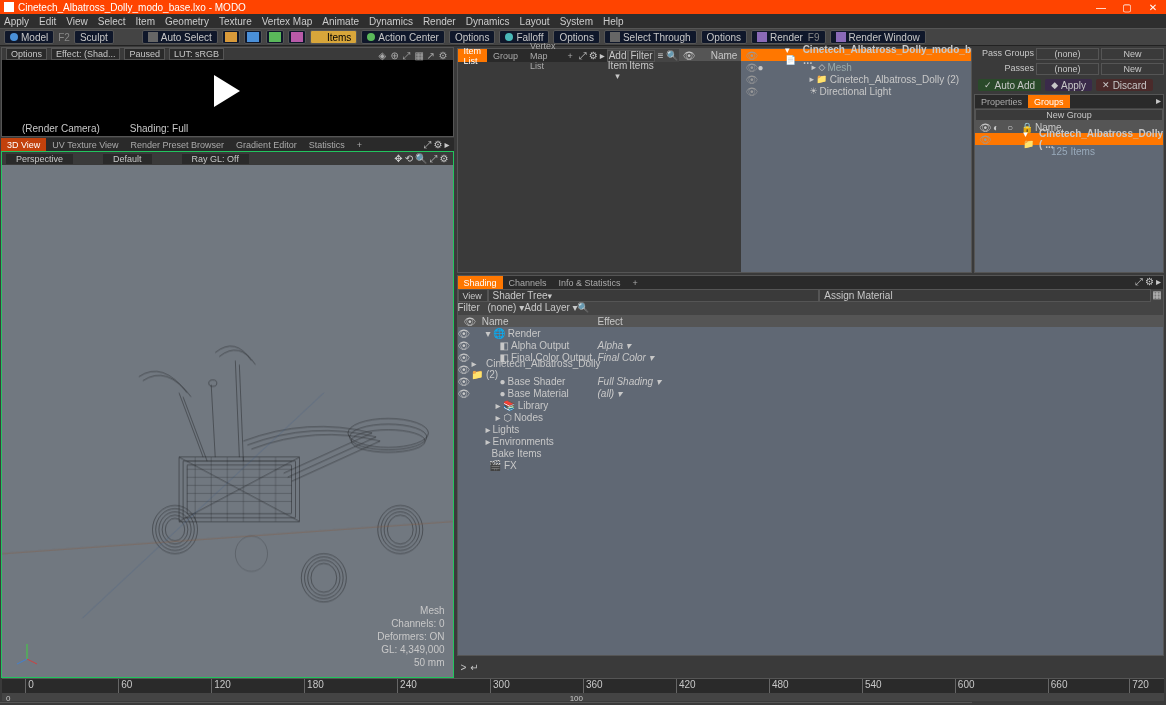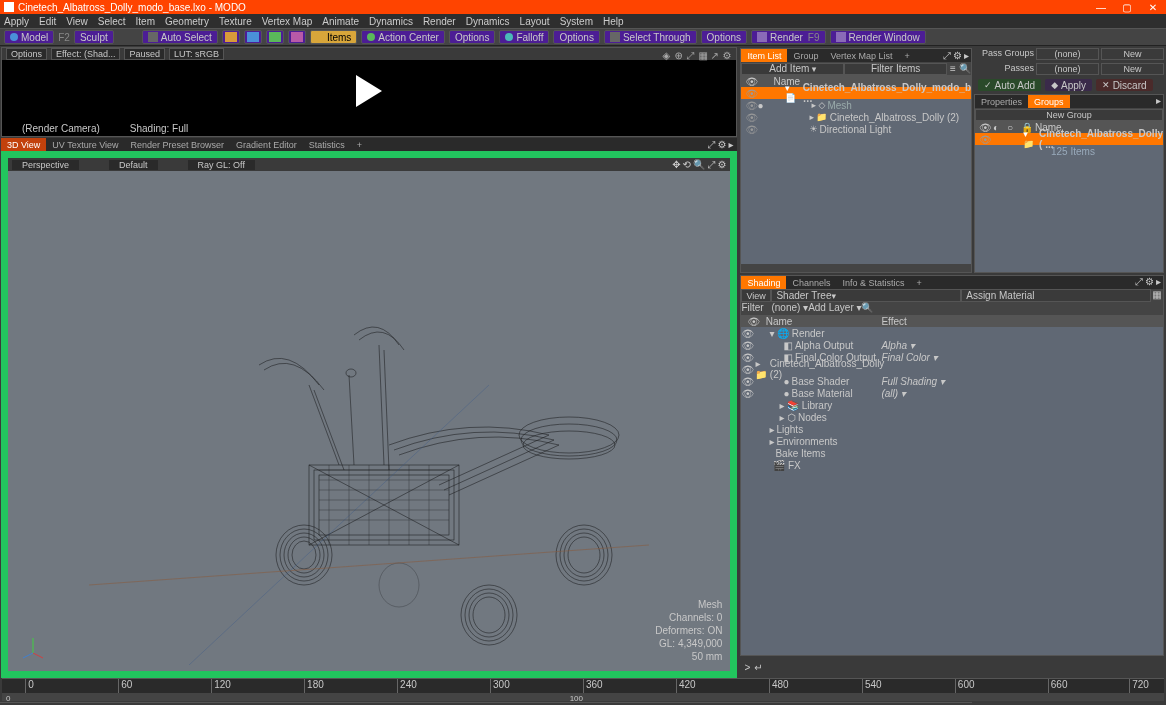--- a/index.html
+++ b/index.html
@@ -5,21 +5,21 @@
   *{margin:0;padding:0;box-sizing:border-box;font-family:Tahoma,Arial,sans-serif;font-size:10px;color:#c8c8c8;}
   body{background:#3a3a3a;width:1166px;height:705px;overflow:hidden;position:relative;}
   .titlebar{height:14px;background:#ff4400;display:flex;align-items:center;padding:0 4px;position:relative;}
   .titlebar .icon{width:10px;height:10px;background:#fff;margin-right:4px;}
   .titlebar .title{color:#fff;font-size:10px;}
   .titlebar .win-controls{position:absolute;right:0;top:0;display:flex;}
   .titlebar .win-btn{width:26px;height:14px;display:flex;align-items:center;justify-content:center;color:#fff;cursor:pointer;}
   .menubar{height:14px;background:#2e2e2e;display:flex;align-items:center;padding:0 4px;gap:10px;}
   .menubar span{color:#ccc;cursor:pointer;}
   .toolbar{height:18px;background:#444;display:flex;align-items:center;padding:0 4px;gap:4px;border-top:1px solid #555;border-bottom:1px solid #222;}
-  .tbtn{height:14px;padding:0 5px;display:flex;align-items:center;gap:3px;background:#4c1d95;border:1px solid #555;border-radius:2px;cursor:pointer;}
+  .tbtn{height:14px;padding:0 5px;display:flex;align-items:center;gap:3px;background:#0f172a;border:1px solid #555;border-radius:2px;cursor:pointer;}
   .tbtn.active{background:#d8a63a;color:#000;}
   .tbtn.active span{color:#000;}
   .tbtn .dot{width:8px;height:8px;border-radius:50%;}
   .dot-blue{background:#4a90d9;}
   .dot-green{background:#5ab85a;}
   .dot-cyan{background:#4ab8b8;}
   .dot-orange{background:#d8a63a;}
   .main-area{display:flex;height:632px;}
   .left-col{width:758px;display:flex;flex-direction:column;}
   .right-col{flex:1;display:flex;flex-direction:column;gap:2px;padding:2px;}
@@ -31,21 +31,21 @@
   .preview-icon{width:10px;height:10px;cursor:pointer;color:#aaa;}
   .preview-body{height:62px;display:flex;align-items:center;justify-content:center;}
   .play-triangle{width:0;height:0;border-left:26px solid #fff;border-top:16px solid transparent;border-bottom:16px solid transparent;}
   .preview-status{position:absolute;left:20px;bottom:2px;display:flex;gap:30px;font-size:9px;color:#aaa;}
 
   .view-tabs{height:13px;background:#2a2a2a;display:flex;align-items:center;margin:0 1px;}
   .vtab{padding:0 6px;height:13px;display:flex;align-items:center;font-size:9px;cursor:pointer;color:#aaa;}
   .vtab.active{background:#c2410c;color:#fff;}
   .vtab-icons{margin-left:auto;display:flex;gap:2px;padding-right:4px;}
 
-  .viewport{flex:1;background:#717880;border:7px solid #22c55e;margin:0 1px;position:relative;overflow:hidden;}
+  .viewport{flex:1;background:#717880;border:1px solid #22c55e;margin:0 1px;position:relative;overflow:hidden;}
   .viewport-top{height:13px;background:#3a3a3a;display:flex;align-items:center;padding:0 4px;gap:30px;position:relative;z-index:2;}
   .viewport-top .vopt{padding:0 10px;background:#2a2a2a;font-size:9px;cursor:pointer;}
   .viewport-top .vicons{position:absolute;right:4px;display:flex;gap:2px;}
   .wireframe{position:absolute;top:20px;left:0;right:0;bottom:0;display:flex;align-items:center;justify-content:center;}
   .wireframe svg{width:560px;height:480px;}
   .vp-info{position:absolute;right:8px;bottom:8px;text-align:right;font-size:9px;color:#d8a050;line-height:1.3;}
   .vp-axis{position:absolute;left:10px;bottom:8px;width:30px;height:30px;}
 
   .panel{background:#3a3a3a;border:1px solid #555;}
   .panel-tabs{height:13px;background:#2a2a2a;display:flex;align-items:center;}
@@ -323,21 +323,21 @@
             <line x1="15" y1="20" x2="15" y2="5" stroke="#40d040"></line>
             <line x1="15" y1="20" x2="5" y2="25" stroke="#4080d0"></line>
           </svg>
       </div>
     </div>
   </div>
 
   <div class="right-col">
     <div style="display:flex;gap:2px;height:225px">
 
-      <div class="panel" style="flex:1;display:flex;flex-direction:column">
+      <div class="panel" style="flex:1;display:flex;flex-direction:row">
         <div class="panel-tabs">
           <div class="ptab active">Item List</div>
           <div class="ptab">Group</div>
           <div class="ptab">Vertex Map List</div>
           <div class="ptab">+</div>
           <div class="ptab-icons">
               <span>⤢</span>
               <span>⚙</span>
               <span>▸</span>
             </div>

